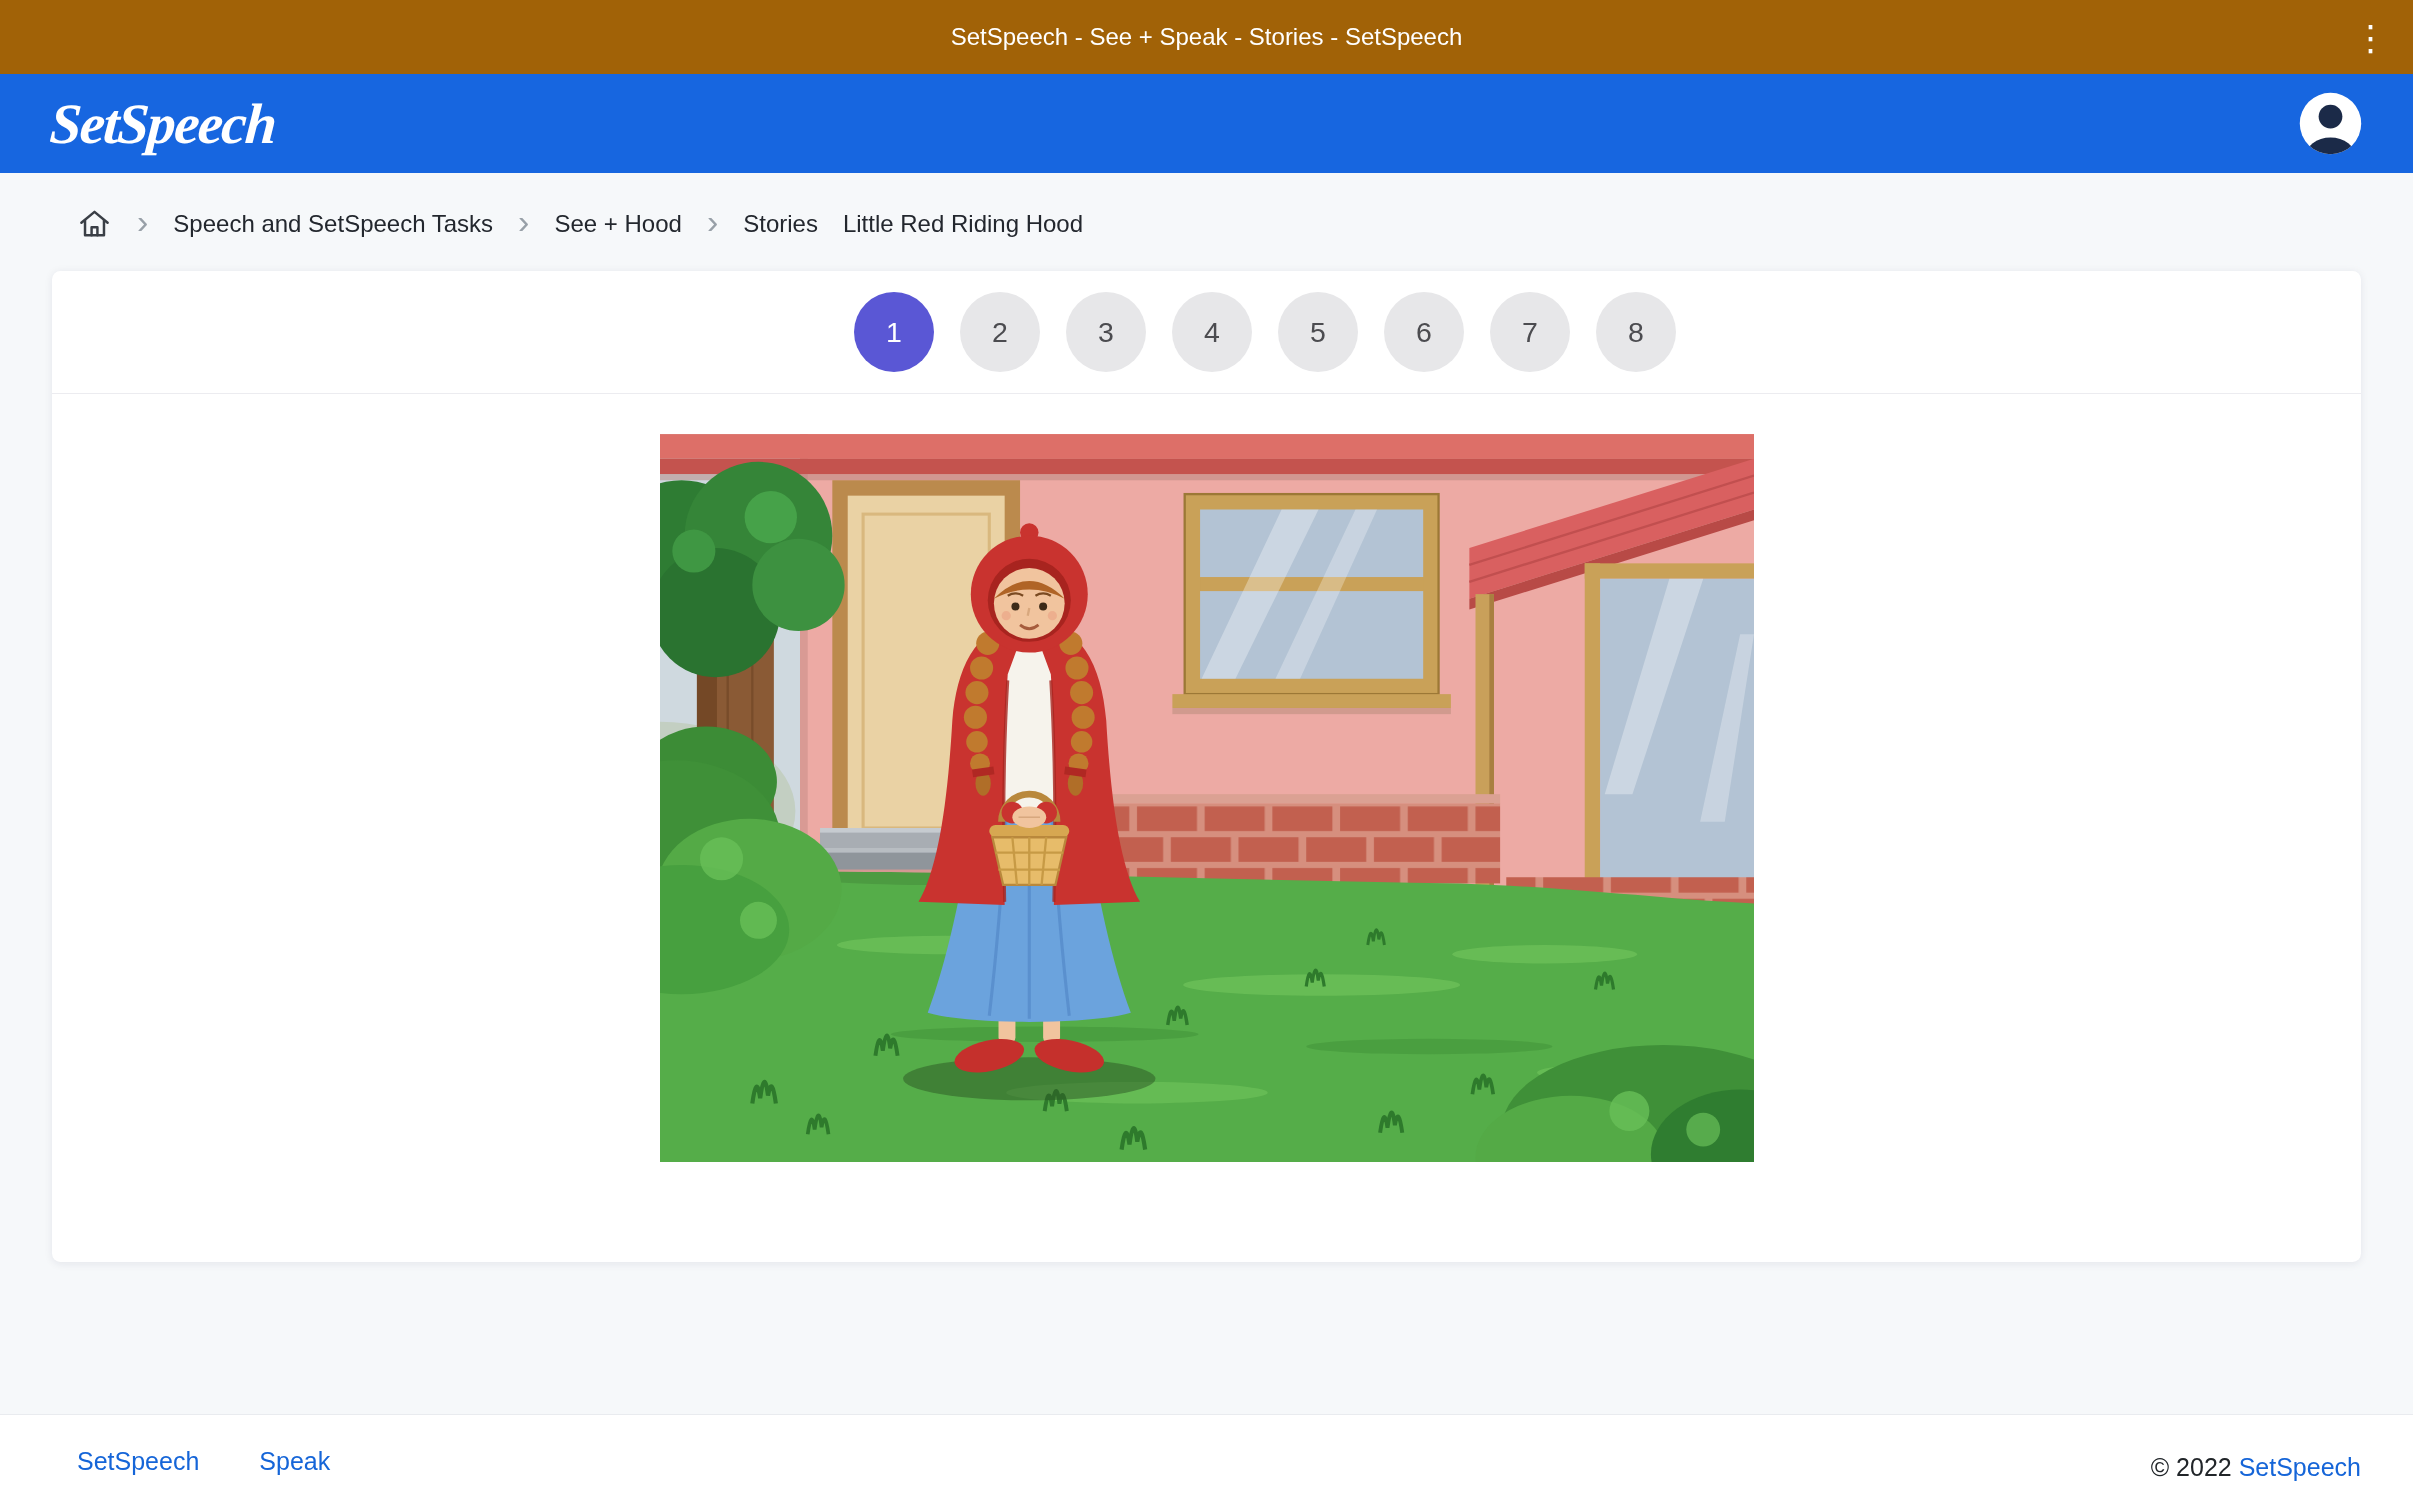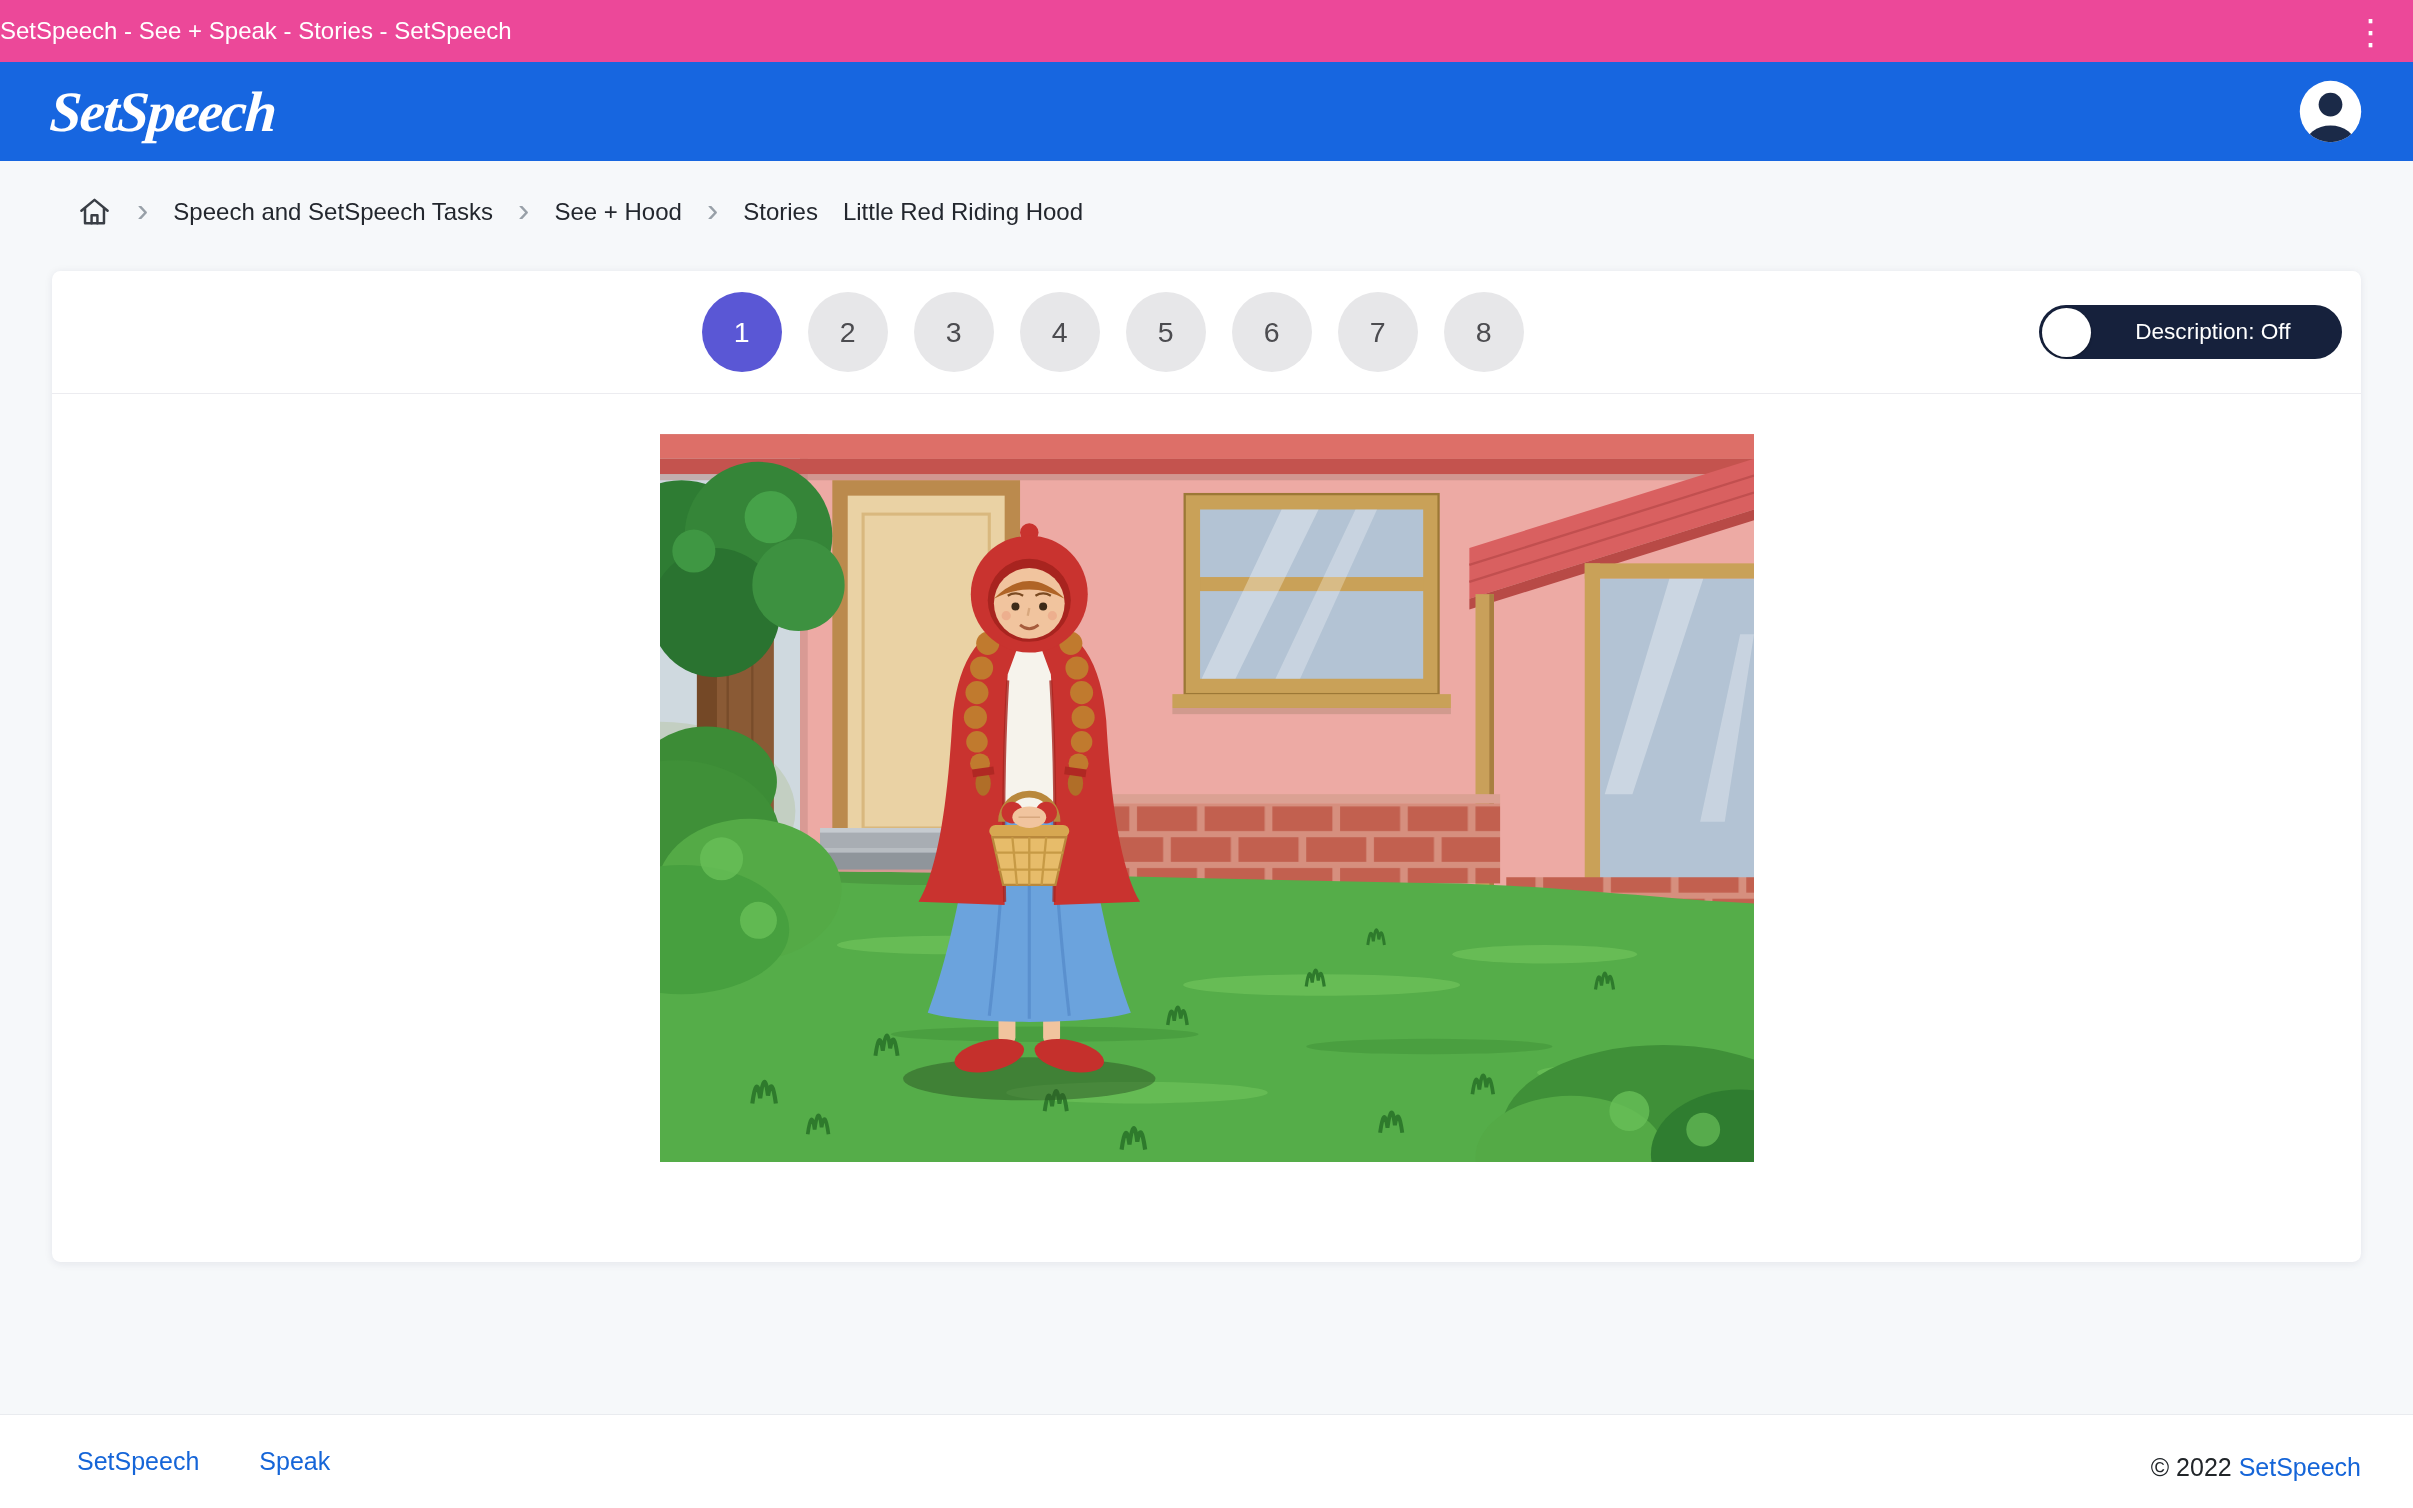--- a/index.html
+++ b/index.html
@@ -1,21 +1,21 @@
 <!DOCTYPE html>
 <html style="font-size:13.4px"><head>
 <meta charset="utf-8">
 <style>
   html,body{margin:0;padding:0;}
   body{
     width:2413px;height:1508px;position:relative;overflow:hidden;
     background:#f6f8fa;font-family:"Liberation Sans",sans-serif;
   }
   
-  .titlebar{height:62px;background:#ec4899;display:flex;align-items:center;justify-content:flex-start;position:relative;}
+  .titlebar{height:74px;background:#a16207;display:flex;align-items:center;justify-content:center;position:relative;}
   .titlebar .title{color:#fff;font-size:24px;}
   .kebab{position:absolute;right:25px;top:50%;transform:translateY(-50%);color:#fff;font-size:35px;line-height:1;cursor:pointer;}
   
   .appbar{height:99px;background:#1766e0;display:flex;align-items:center;justify-content:space-between;padding:0 49px 0 50px;}
   .logo{color:#fff;font-family:"Liberation Serif",serif;font-style:italic;font-weight:bold;font-size:57px;letter-spacing:-1.7px;cursor:pointer;transform:skewX(-4deg);}
   .avatar{width:67px;height:67px;border-radius:50%;cursor:pointer;display:flex;}
   
   .breadcrumb{height:101px;display:flex;align-items:center;padding:0 77px;gap:25px;}
   .crumb{font-size:24px;color:#23272e;cursor:pointer;white-space:nowrap;}
   .crumb.current{cursor:default;}
@@ -100,24 +100,20 @@
     <div class="spacer"></div>
     <div class="pager">
       <span class="page-btn active">1</span>
       <span class="page-btn">2</span>
       <span class="page-btn">3</span>
       <span class="page-btn">4</span>
       <span class="page-btn">5</span>
       <span class="page-btn">6</span>
       <span class="page-btn">7</span>
       <span class="page-btn">8</span>
-    </div>
-    <div class="toggle">
-      <span class="knob"></span>
-      <span class="toggle-label">Description: Off</span>
     </div>
   </div>
   <div class="card-body">
     <div class="scene-wrap">
       <svg viewBox="0 0 711 473" width="1094" height="728">
         <defs>
           <pattern id="brickp" width="44" height="40" patternUnits="userSpaceOnUse">
             <rect width="44" height="40" fill="#d68f7e"></rect>
             <rect x="2" y="2" width="39" height="16" fill="#c2604f"></rect>
             <rect x="-20" y="22" width="39" height="16" fill="#c2604f"></rect>

